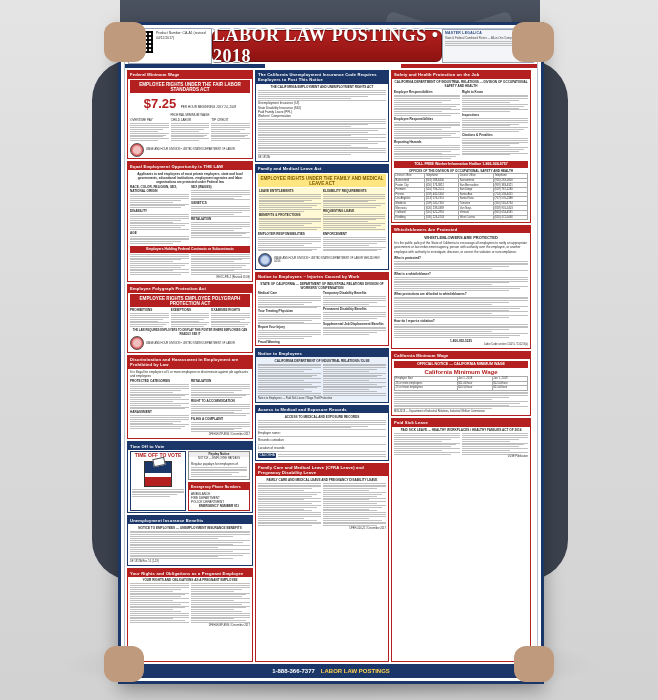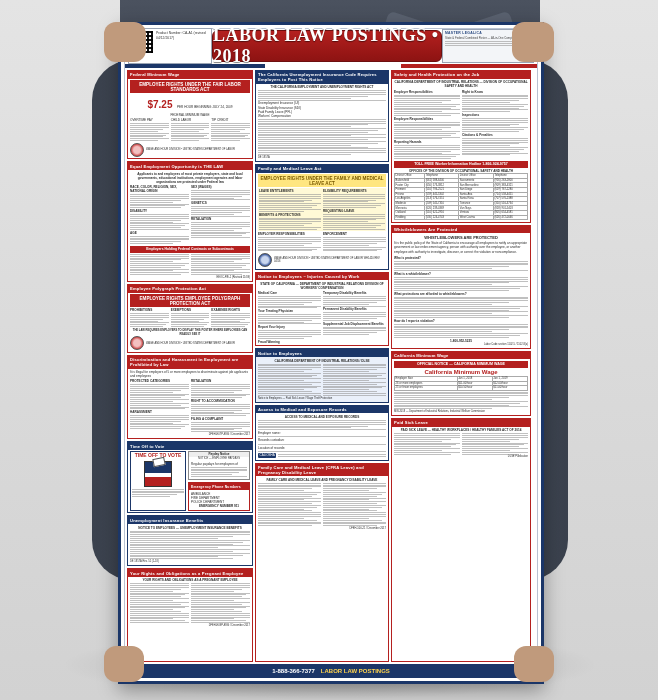--- a/index.html
+++ b/index.html
@@ -88,21 +88,21 @@
   .lines i:nth-child(5n){width:73%}
   .lines i:nth-child(7n){width:94%}
   .lines.dense i{margin:.85px 0;}
   .twocol{display:flex;gap:2px;}
   .twocol>div{flex:1;}
   .threecol{display:flex;gap:2px;}
   .threecol>div{flex:1;}
 
   .banner{font-size:4.6px;font-weight:bold;color:#fff;background:#b4201f;text-align:center;padding:1.5px 0;}
   .banner.yellow{background:#ffe680;color:#7a5a00;}
-  .wage{font-size:10px;font-weight:bold;color:#b4201f;}
+  .wage{font-size:13px;font-weight:bold;color:#b4201f;}
   .tag{display:inline-block;font-size:3px;background:#1b3668;color:#fff;padding:.5px 1.5px;border-radius:1px;}
   .seal{width:12px;height:12px;border-radius:50%;background:radial-gradient(circle,#e8e8e8 40%,#9aa4b4 70%,#6b7380 100%);border:.8px solid #555;}
   .seal.red{background:radial-gradient(circle,#f3c0c0 40%,#c44 70%,#8d1312 100%);}
   .seal.blue{background:radial-gradient(circle,#c9d6ef 40%,#35559b 70%,#1b3668 100%);}
   .row-between{display:flex;justify-content:space-between;align-items:center;}
 
   
   .vote{display:flex;gap:2px;}
   .vote-left{flex:0 0 52px;border:1px solid #1b3668;padding:1px;text-align:center;}
   .vote-title{font-size:5px;font-weight:bold;color:#b4201f;line-height:1.05;}

